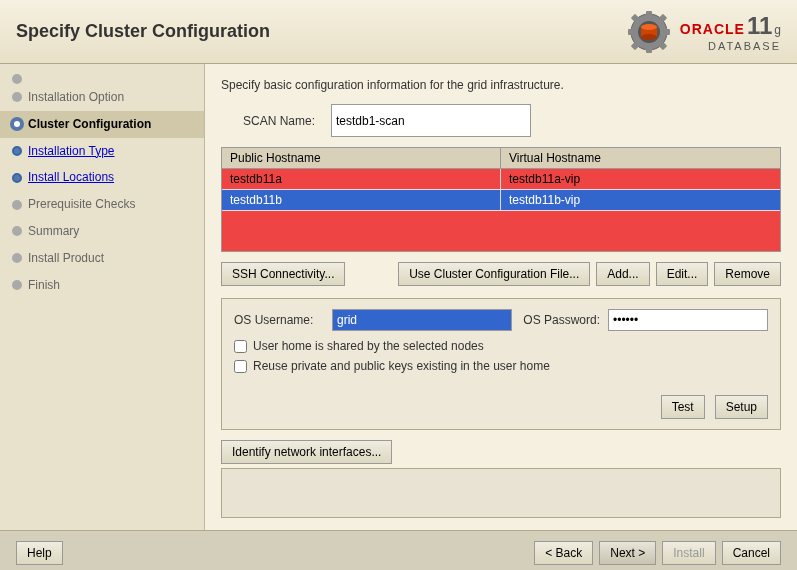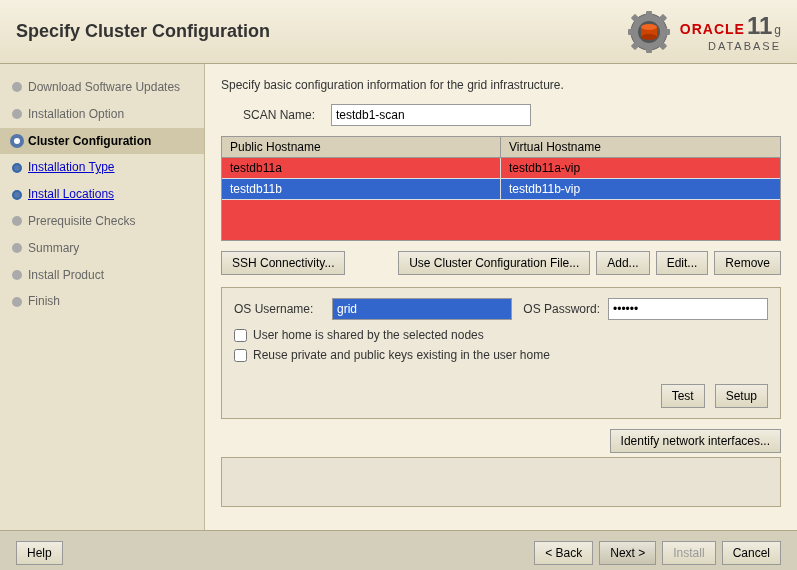--- a/index.html
+++ b/index.html
@@ -133,21 +133,21 @@
       font-size: 12px;
       color: #333;
       min-width: 80px;
       margin-left: 22px;
     }
     .form-input {
       border: 1px solid #999;
       background: #fff;
       padding: 2px 4px;
       font-size: 12px;
-      height: 22px;
+      height: 33px;
     }
     .scan-input {
       width: 200px;
     }
     .host-table-wrapper {
       margin-bottom: 10px;
       border: 1px solid #999;
     }
     .host-table-header {
       display: grid;
@@ -254,21 +254,21 @@
     .ssh-btn-row {
       display: flex;
       justify-content: flex-end;
       gap: 10px;
       margin-top: 22px;
     }
 
     
     .bottom-section {
       display: flex;
-      justify-content: flex-end;
+      justify-content: flex-start;
     }
     .info-area {
       border: 1px solid #b0a888;
       background: #e8e3d3;
       min-height: 50px;
       margin-top: 4px;
     }
 
     
     .footer {
@@ -319,21 +319,20 @@
       <div class="oracle-db">DATABASE</div>
     </div>
   </div>
 </div>
 
 <div class="main-container">
 
   <div class="sidebar">
     <div class="sidebar-item" style="position:relative;">
       <span class="dot" style="background:#aaa;"></span>
-      <span>Download Software Updates</span>
     </div>
     <div class="sidebar-item" style="position:relative;">
       <span class="dot" style="background:#aaa;"></span>
       <span>Installation Option</span>
     </div>
     <div class="sidebar-item active" style="position:relative;background:#d0c8a8;">
       <span class="dot active-dot" style="background:#fff;border:2px solid #5577aa;"></span>
       <span>Cluster Configuration</span>
     </div>
     <div class="sidebar-item link" style="position:relative;">

